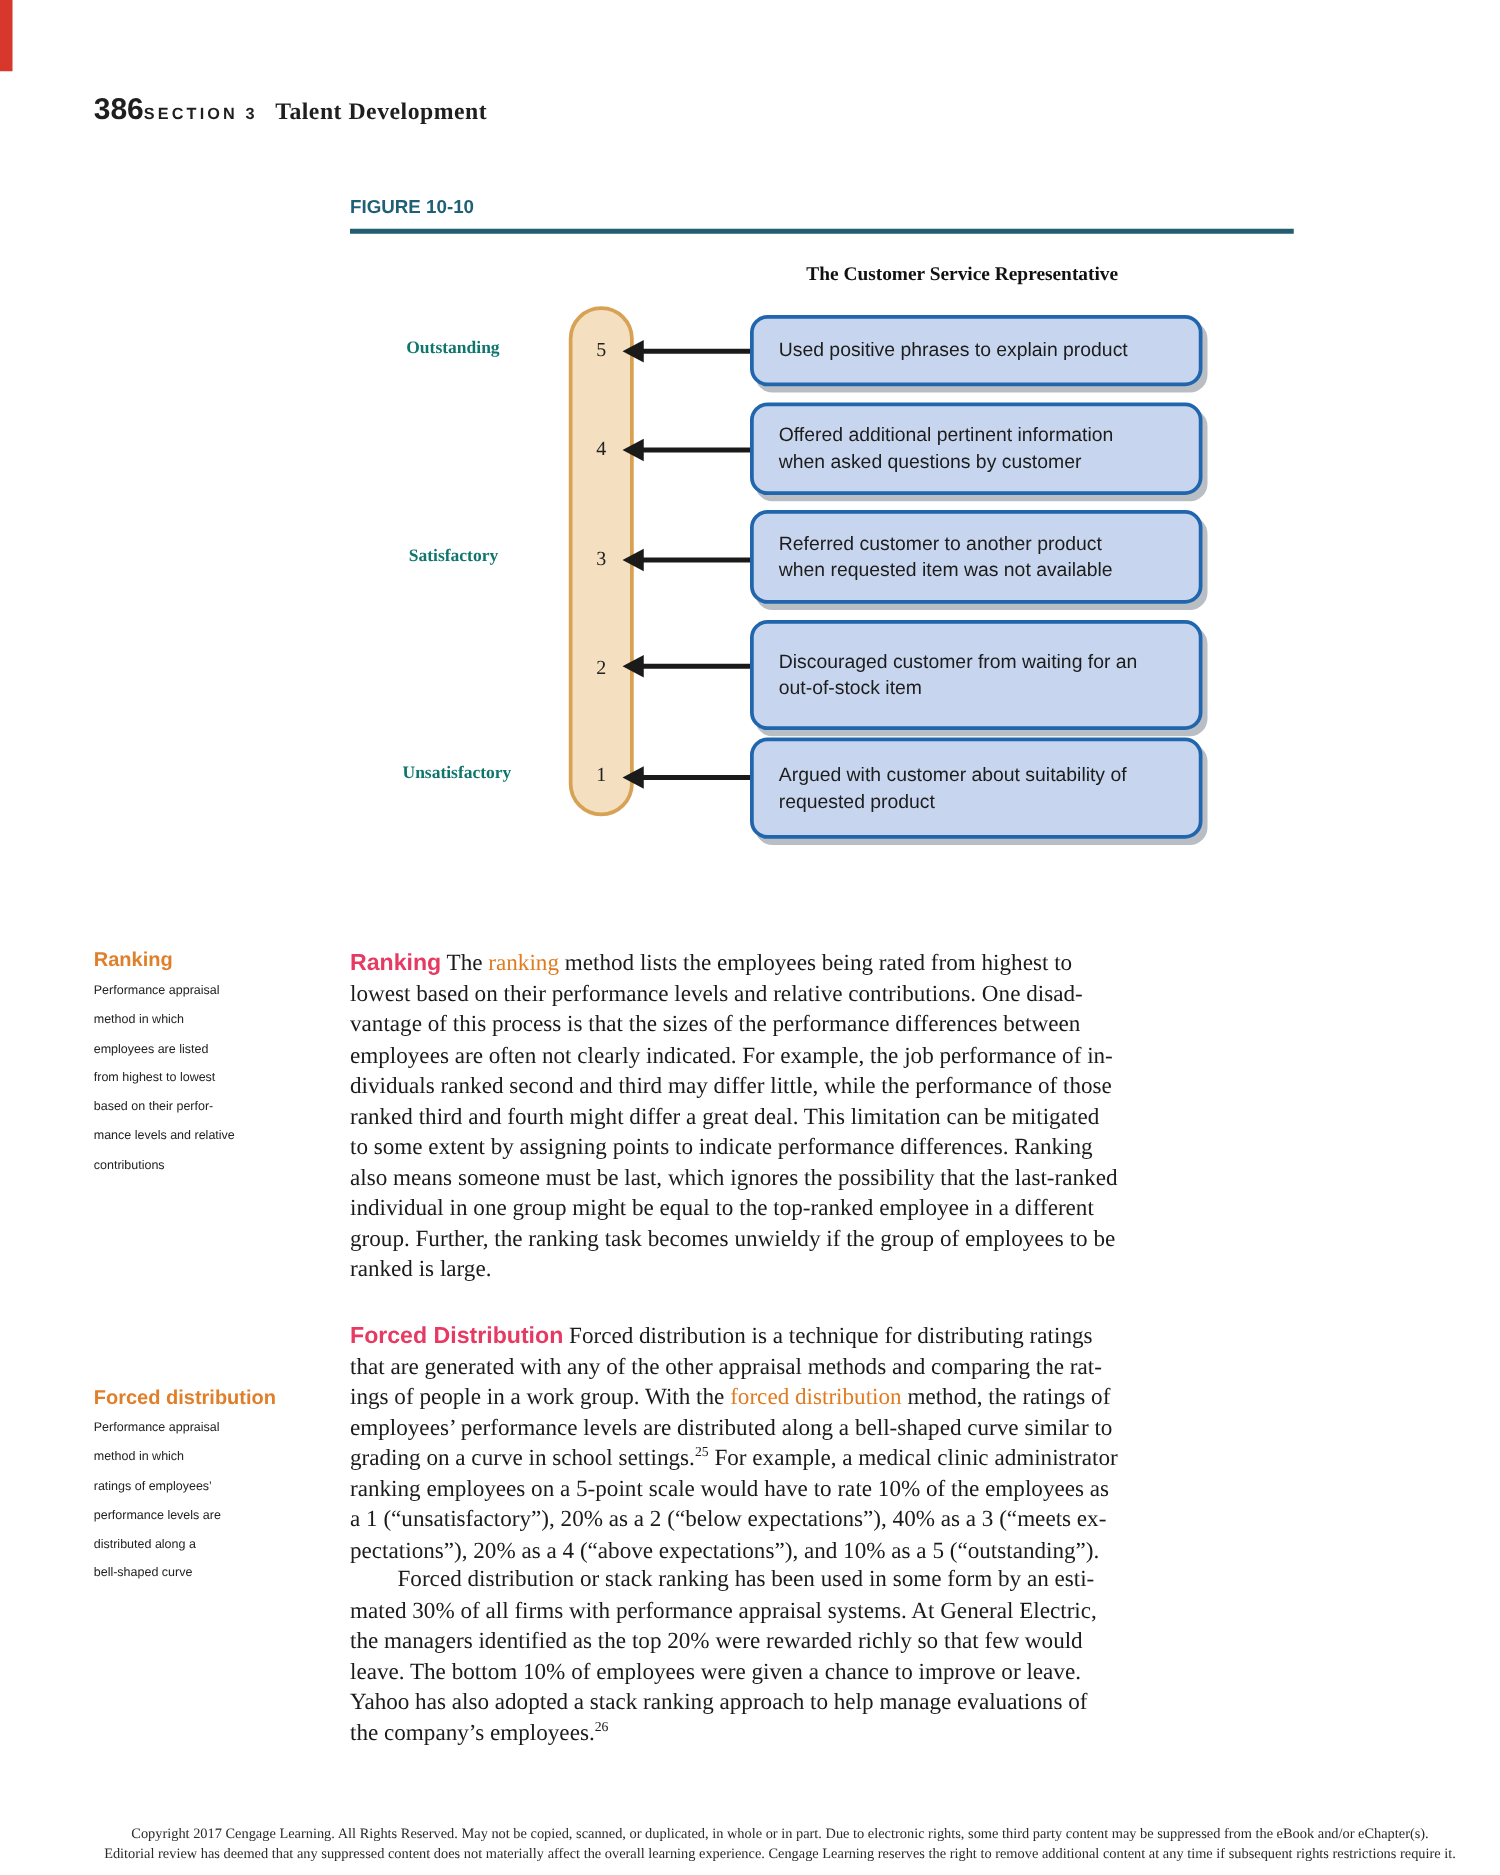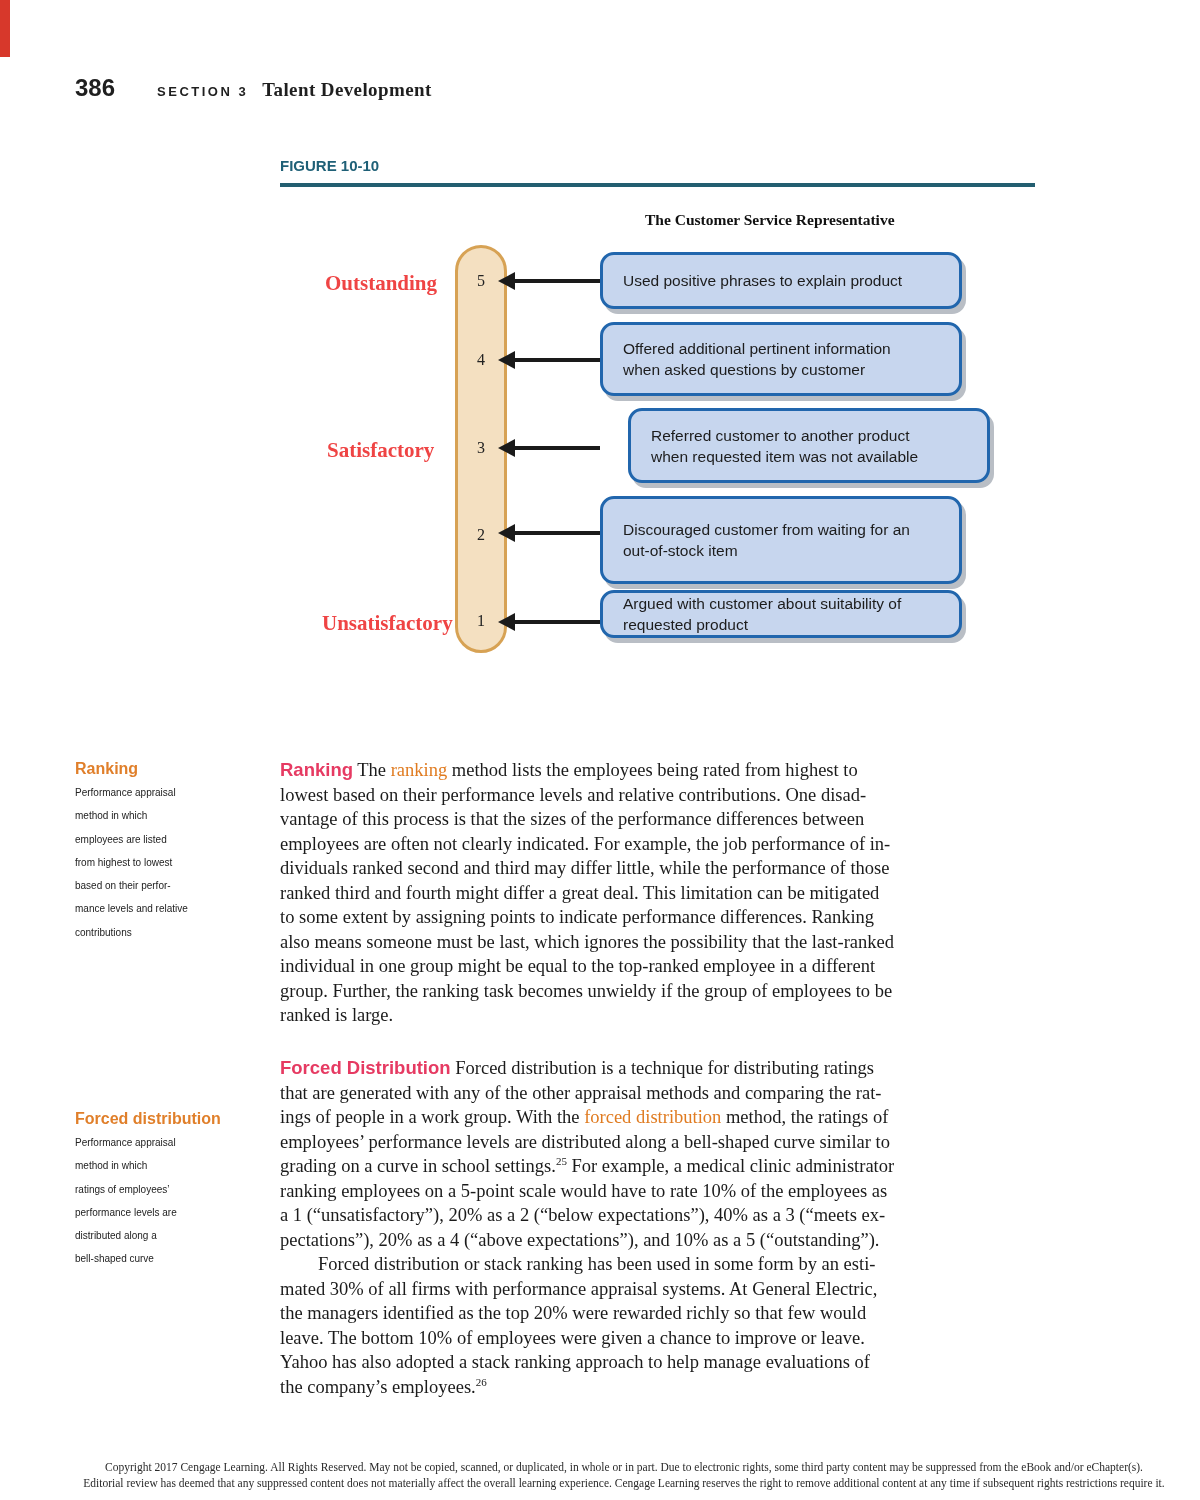--- a/index.html
+++ b/index.html
@@ -7,35 +7,35 @@
         font-family:"Liberation Serif",serif;color:#1e1e1e;}
   .abs{position:absolute;}
 
   
   .edge-mark{left:0;top:0;width:10px;height:57px;background:#d7382b;}
 
   
   .runhead{left:75px;top:74px;display:flex;align-items:baseline;}
   .pagenum{font-family:"Liberation Sans",sans-serif;font-weight:bold;font-size:24px;color:#1f1f1f;}
   .sectlabel{font-family:"Liberation Sans",sans-serif;font-weight:bold;font-size:13px;
-             letter-spacing:2.5px;margin-left:42px;color:#1f1f1f;}
+             letter-spacing:2.5px;color:#1f1f1f;}
   .secttitle{font-size:19px;font-weight:600;margin-left:14px;letter-spacing:.4px;color:#1f1f1f;}
 
   
   .figrow{left:280px;top:157px;display:flex;align-items:baseline;}
   .figlabel{font-family:"Liberation Sans",sans-serif;font-weight:bold;font-size:15px;color:#1f6077;}
   .figtitle{font-family:"Liberation Sans",sans-serif;font-size:15px;color:#333;margin-left:14px;letter-spacing:.2px;}
   .figrule{left:280px;top:183px;width:755px;height:4px;background:#235e70;}
 
   
   .diag-head{left:645px;top:211px;font-weight:bold;font-size:15.5px;color:#111;}
   .scale-col{left:455px;top:245px;width:52px;height:408px;background:#f4e0c1;
              border:3px solid #d7a254;border-radius:26px;box-sizing:border-box;}
   .lvl{width:52px;left:455px;text-align:center;font-size:16px;color:#222;}
-  .scale-label{font-weight:bold;font-size:21px;color:#ef4444;}
+  .scale-label{font-weight:bold;font-size:14px;color:#0f766e;}
   .bx{left:600px;width:362px;background:#c7d6ee;border:3px solid #2166ad;border-radius:14px;
       box-sizing:border-box;box-shadow:4px 5px 0 #b9bec5;display:flex;align-items:center;
       font-family:"Liberation Sans",sans-serif;font-size:15.5px;line-height:21px;color:#1c1c1c;
       padding:6px 14px 6px 20px;white-space:pre-line;}
   .arrow-line{height:4px;background:#1a1a1a;left:512px;width:88px;}
   .arrow-head{width:0;height:0;border-top:9px solid transparent;border-bottom:9px solid transparent;
               border-right:17px solid #1a1a1a;left:498px;}
 
   
   .mnote{left:75px;width:200px;font-family:"Liberation Sans",sans-serif;}
@@ -91,25 +91,25 @@
   <div class="abs arrow-line" style="top:446px;"></div>
   <div class="abs arrow-head" style="top:439px;"></div>
   <div class="abs arrow-line" style="top:531px;"></div>
   <div class="abs arrow-head" style="top:524px;"></div>
   <div class="abs arrow-line" style="top:620px;"></div>
   <div class="abs arrow-head" style="top:613px;"></div>
 
   <div class="abs bx" style="top:252px;height:57px;">Used positive phrases to explain product</div>
   <div class="abs bx" style="top:322px;height:74px;">Offered additional pertinent information
 when asked questions by customer</div>
-  <div class="abs bx" style="top:408px;height:75px;margin-left:28px;">Referred customer to another product
+  <div class="abs bx" style="top:408px;height:75px;">Referred customer to another product
 when requested item was not available</div>
   <div class="abs bx" style="top:496px;height:88px;">Discouraged customer from waiting for an
 out-of-stock item</div>
-  <div class="abs bx" style="top:590px;height:48px;">Argued with customer about suitability of
+  <div class="abs bx" style="top:590px;height:81px;">Argued with customer about suitability of
 requested product</div>
 
   <div class="abs mnote" style="top:760px;">
     <div class="mterm">Ranking</div>
     <div class="mdef">Performance appraisal
 method in which
 employees are listed
 from highest to lowest
 based on their perfor-
 mance levels and relative

